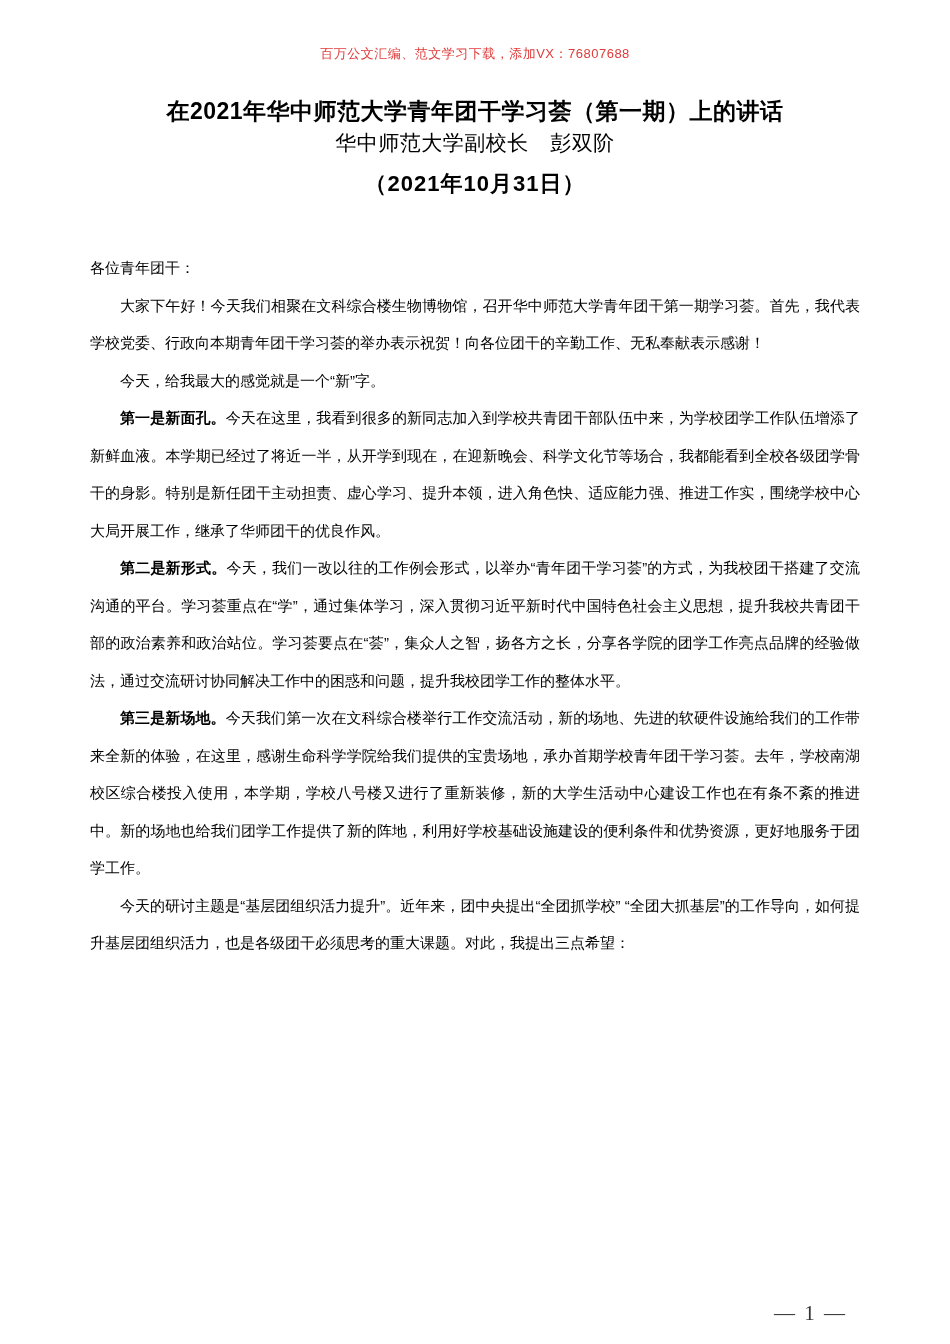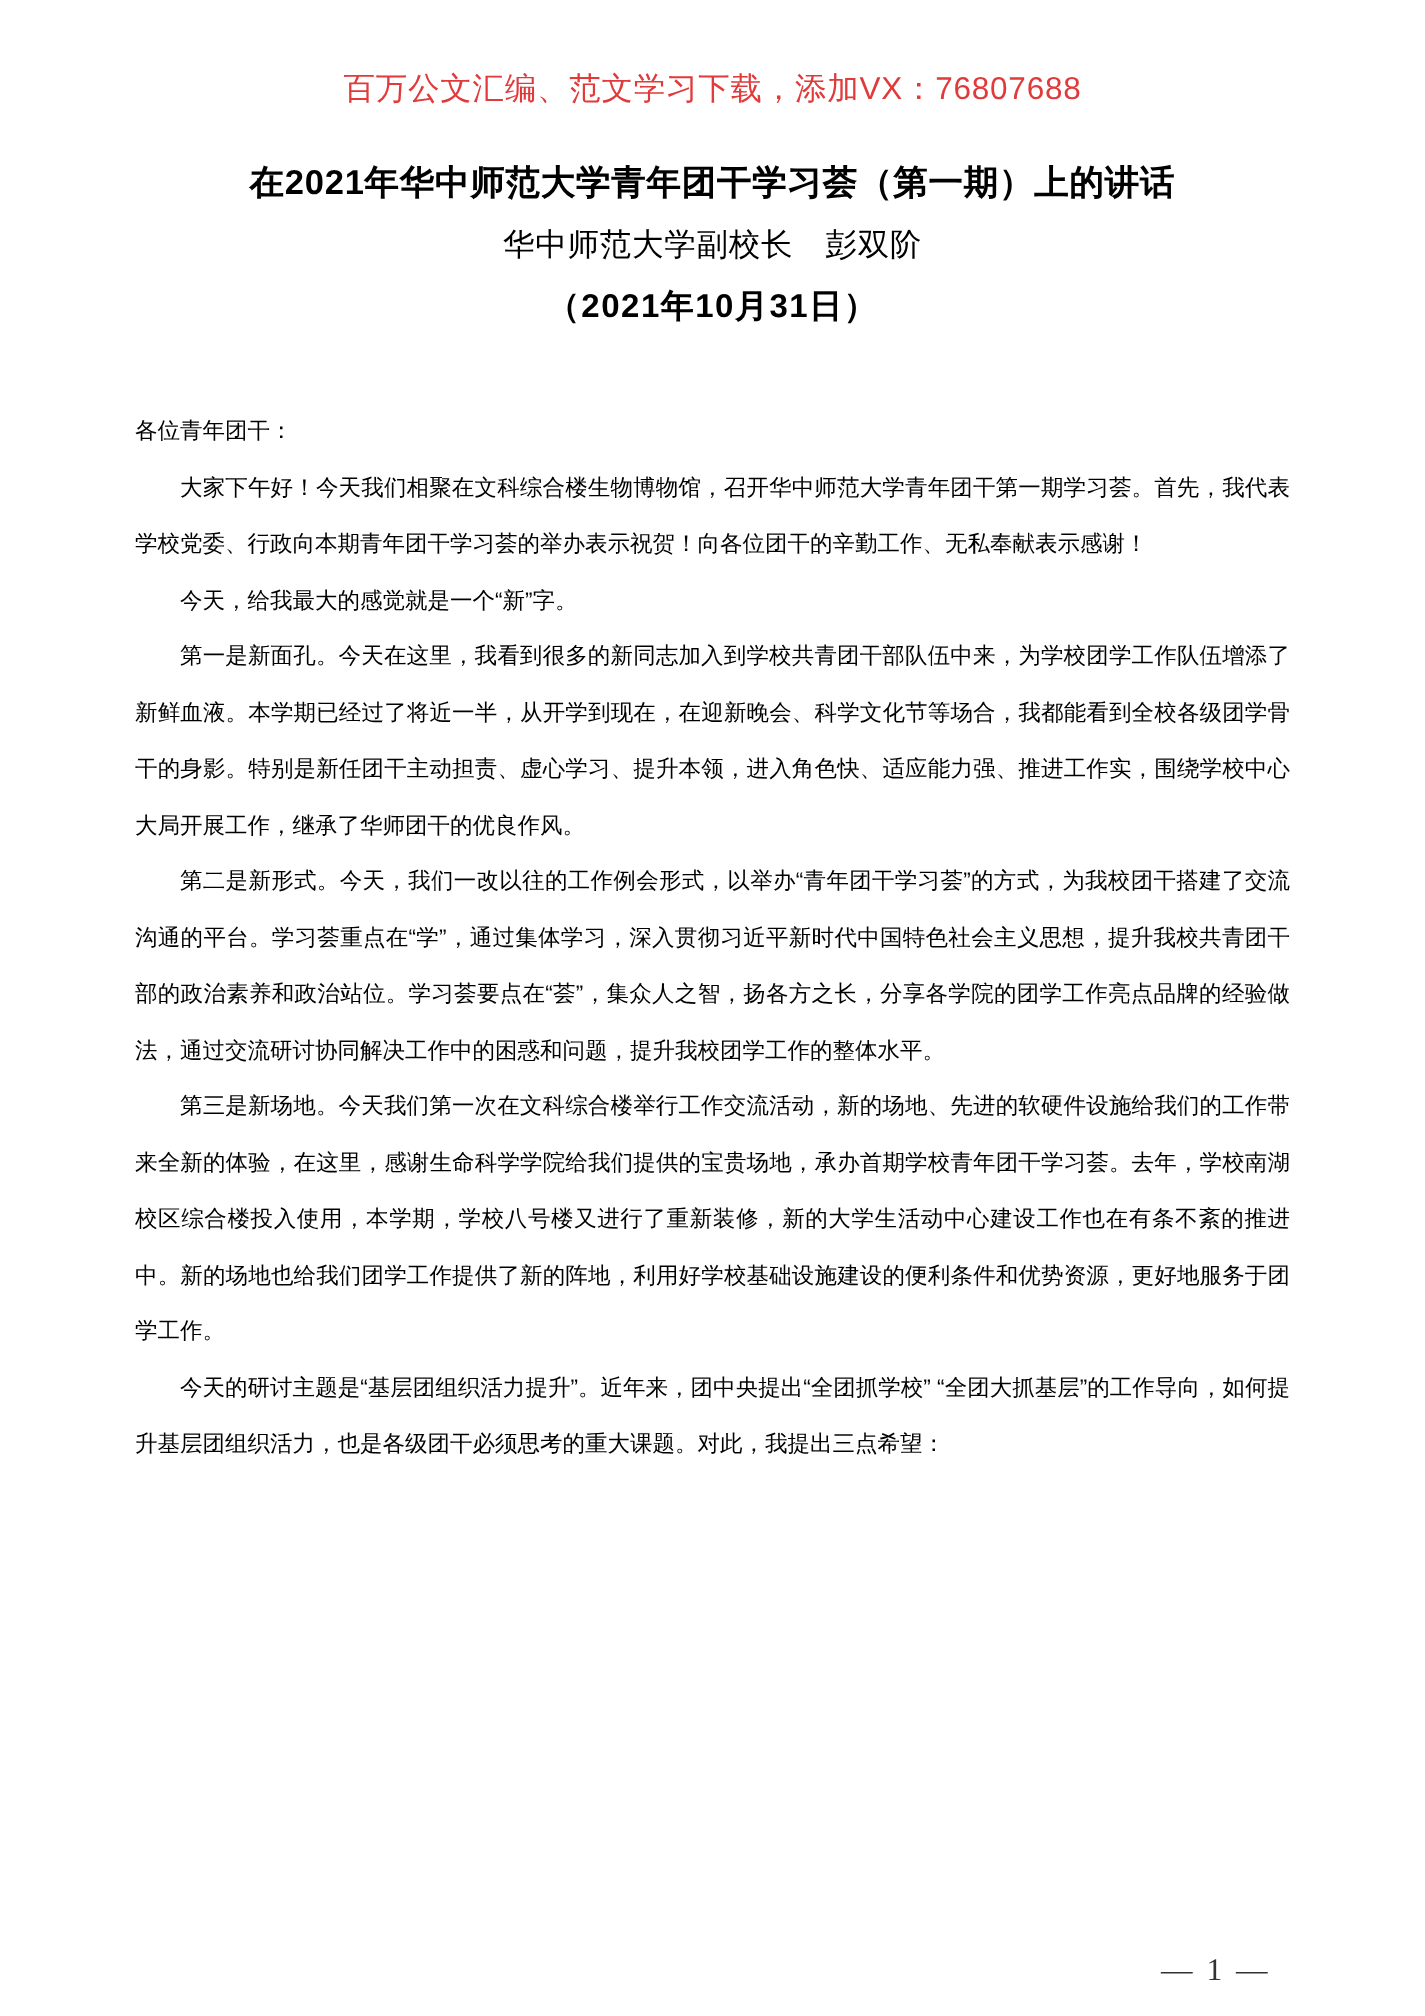--- a/index.html
+++ b/index.html
@@ -12,36 +12,36 @@
     width: 950px;
     height: 1344px;
     background: #ffffff;
     overflow: hidden;
     font-family: "Liberation Sans", sans-serif;
     color: #000000;
   }
   .notice {
     padding-top: 45px;
     text-align: center;
-    font-size: 21px;
+    font-size: 13px;
     font-weight: 400;
     letter-spacing: 0.5px;
     color: #e03a3a;
   }
   .title-block {
     text-align: center;
   }
   .doc-title {
     margin-top: 33px;
     font-size: 23px;
     font-weight: 700;
     letter-spacing: 0.5px;
   }
   .doc-speaker {
-    margin-top: 12px;
+    margin-top: 2px;
     font-size: 21px;
     font-weight: 400;
     letter-spacing: 0.5px;
   }
   .doc-date {
     margin-top: 12px;
     font-size: 22px;
     font-weight: 700;
     letter-spacing: 1px;
   }
@@ -55,21 +55,21 @@
   }
   .body-text p {
     margin: 0;
     padding: 0;
     text-indent: 2em;
   }
   .body-text p.salutation {
     text-indent: 0;
   }
   .para-lead {
-    font-weight: 400;
+    font-weight: 700;
   }
   .page-footer {
     position: absolute;
     right: 103px;
     bottom: 18px;
     font-family: "Liberation Serif", serif;
     font-size: 21px;
     color: #333333;
     letter-spacing: 2px;
   }

